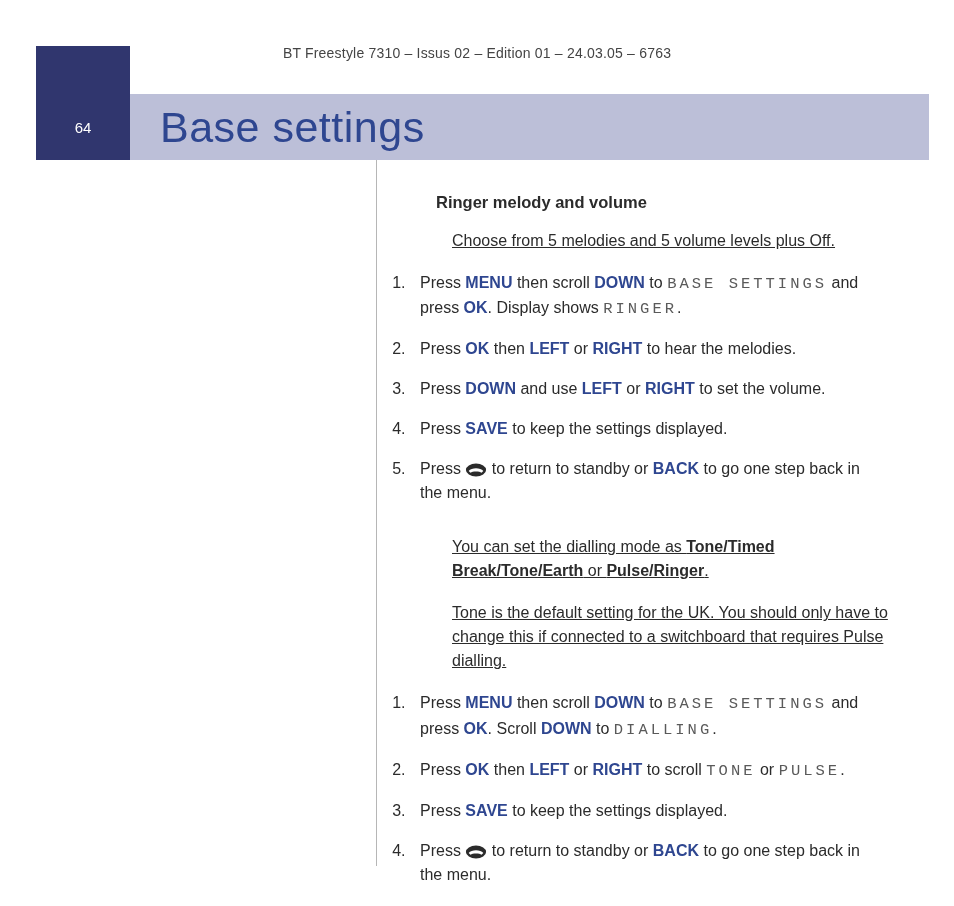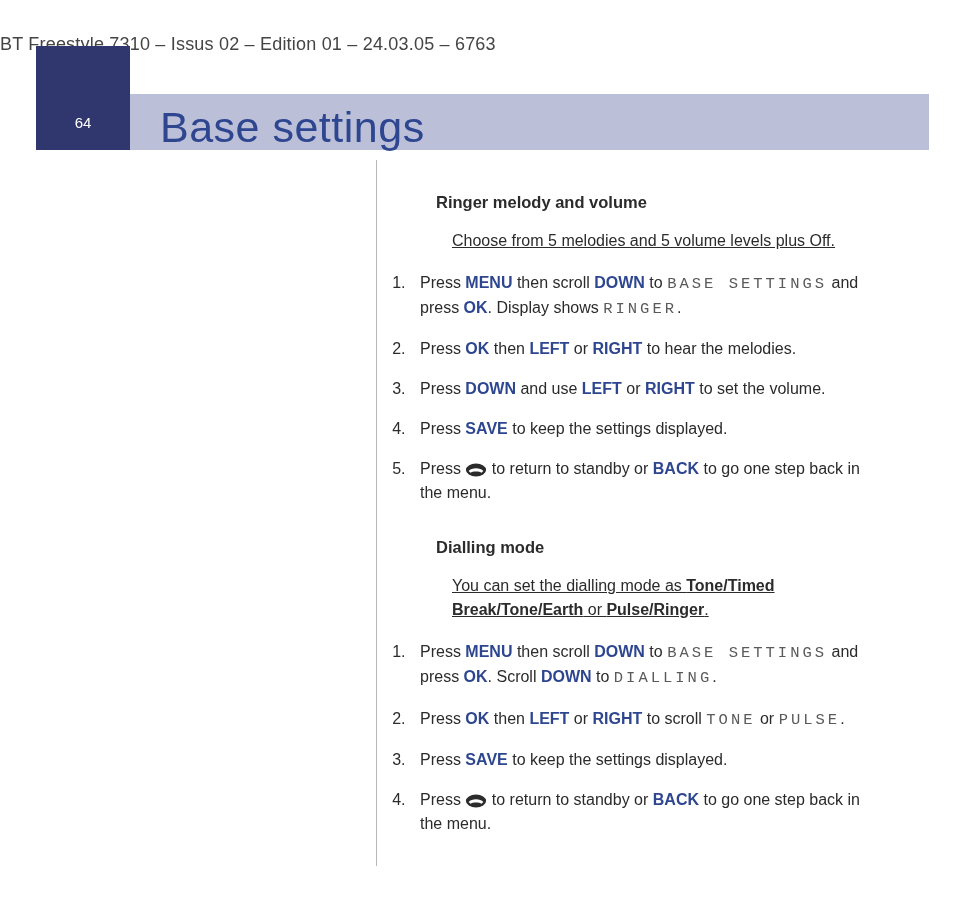--- a/index.html
+++ b/index.html
@@ -4,25 +4,25 @@
 <style>
   :root{
     --band: #bcbfd8;
     --blue-dark: #30366e;
     --key-blue: #2e4690;
     --text: #2b2b2b;
     --lcd: #5a5a5a;
   }
   html,body{margin:0;padding:0;background:#fff;font-family:"Segoe UI","Lucida Sans","Trebuchet MS",Verdana,sans-serif;color:var(--text);}
   .page{width:954px;height:906px;position:relative;box-sizing:border-box;}
-  .header-line{position:absolute;top:34px;left:0;right:0;font-size:18px;color:#444;letter-spacing:.2px;}
+  .header-line{position:absolute;top:45px;left:0;right:0;text-align:center;font-size:14px;color:#444;letter-spacing:.2px;}
   
   .blue-tab{position:absolute;left:36px;top:46px;width:94px;height:50px;background:var(--blue-dark);}
   
-  .title-band{position:absolute;left:36px;right:25px;top:94px;height:56px;background:var(--band);}
+  .title-band{position:absolute;left:36px;right:25px;top:94px;height:66px;background:var(--band);}
   .title-band .pagenum-box{float:left;width:94px;height:100%;background:var(--blue-dark);color:#fff;font-size:15px;display:flex;align-items:center;justify-content:center;}
   .title-band h1{display:inline-block;margin:0 0 0 30px;font-weight:400;color:var(--key-blue);font-size:43px;line-height:66px;letter-spacing:.5px;}
   
   .body{position:absolute;left:36px;right:25px;top:160px;bottom:0;}
   .divider{position:absolute;top:0;bottom:40px;left:340px;width:1px;background:#b6b6b6;}
   .col{position:absolute;left:358px;right:40px;top:30px;font-size:16px;line-height:1.5;}
   .col h3{font-size:16.5px;font-weight:700;margin:0 0 14px 42px;}
   .col p.intro{margin:0 0 18px 58px;text-decoration:underline;}
   .col ol{margin:0 0 30px 16px;padding:0;}
   .col ol li{margin:0 8px 16px 0;padding-left:10px;}
@@ -69,24 +69,24 @@
           <span class="end-icon">
             <svg viewBox="0 0 24 16">
                 <ellipse cx="12" cy="8" rx="11" ry="7" fill="#2b2b2b"></ellipse>
                 <path d="M4 9 C 7 5, 17 5, 20 9 L18 11 C 16 9, 8 9, 6 11 Z" fill="#fff"></path>
               </svg>
           </span>
           <span> to return to standby or </span><span class="key">BACK</span><span> to go one step back in the menu.</span>
         </li>
       </ol>
 
-      <h3>Dialling mode</h3>
       <p class="intro">
         <span>You can set the dialling mode as </span><b>Tone/Timed Break/Tone/Earth</b><span> or </span><b>Pulse/Ringer</b><span>.</span>
       </p>
+      <p class="intro">Tone is the default setting for the UK. You should only have to change this if connected to a switchboard that requires Pulse dialling.</p>
 
       <ol>
         <li>
           <span>Press </span><span class="key">MENU</span><span> then scroll </span><span class="key">DOWN</span><span> to </span><span class="lcd">BASE SETTINGS</span><span> and press </span><span class="key">OK</span><span>. Scroll </span><span class="key">DOWN</span><span> to </span><span class="lcd">DIALLING</span><span>.</span>
         </li>
         <li>
           <span>Press </span><span class="key">OK</span><span> then </span><span class="key">LEFT</span><span> or </span><span class="key">RIGHT</span><span> to scroll </span><span class="lcd">TONE</span><span> or </span><span class="lcd">PULSE</span><span>.</span>
         </li>
         <li>
           <span>Press </span><span class="key">SAVE</span><span> to keep the settings displayed.</span>

